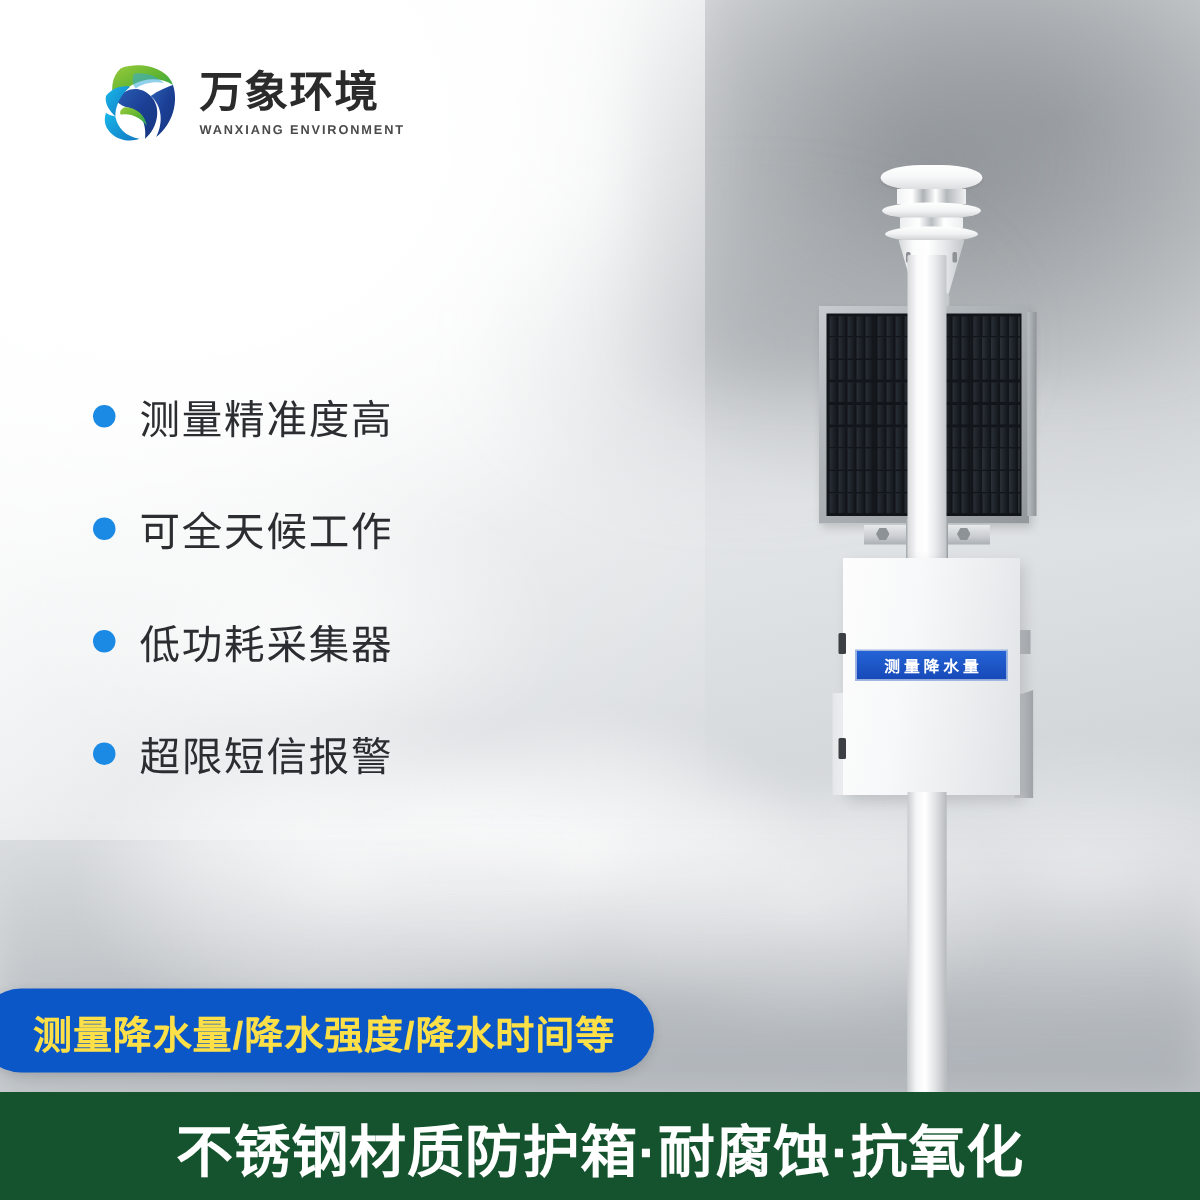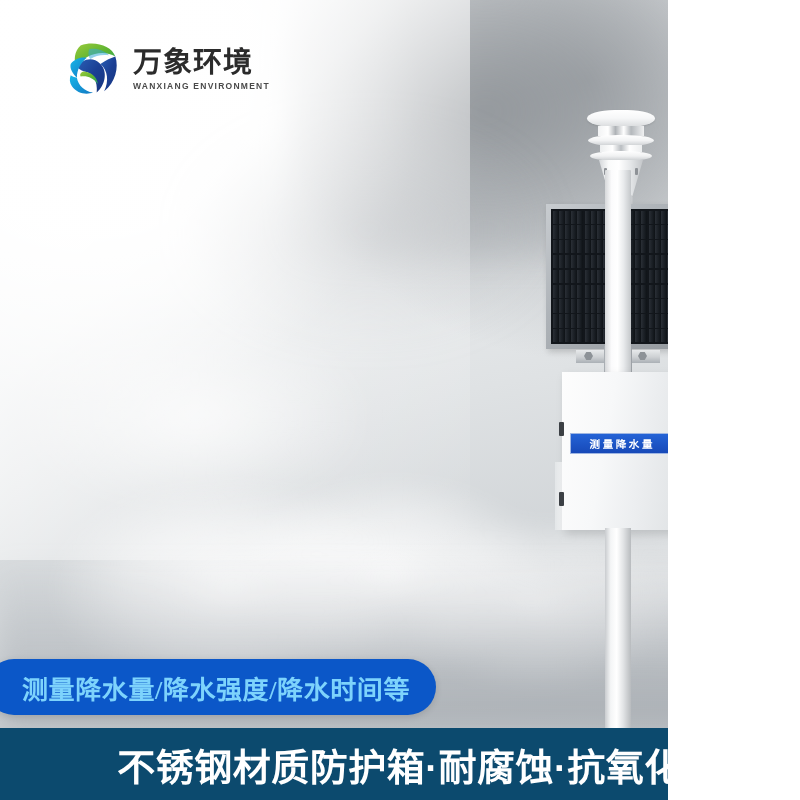--- a/index.html
+++ b/index.html
@@ -3,21 +3,21 @@
 <meta charset="utf-8">
 <title>压电雨量监测站</title>
 <style>
   html, body {
     margin: 0;
     padding: 0;
     background: #ffffff;
   }
   #poster {
     position: relative;
-    width: 668px;
+    width: 800px;
     height: 800px;
     overflow: hidden;
     font-family: "Liberation Sans", "DejaVu Sans", sans-serif;
     background: #e9ecef;
     user-select: none;
   }
 
   
   .sky-base {
     position: absolute;
@@ -140,26 +140,25 @@
     position: absolute;
     left: -14px; top: 659px;
     height: 56px;
     padding: 0 26px 0 36px;
     border-radius: 30px;
     display: flex;
     align-items: center;
     box-shadow: 0 2px 7px rgba(0,0,0,0.13);
   }
   .pill-text {
-    color: #7dd3fc;
+    color: #fde047;
     font-size: 26px;
     font-weight: bold;
     letter-spacing: 0.6px;
     white-space: nowrap;
-    font-family: Liberation Serif, serif;
   }
 
   
   .bottom-bar {
     position: absolute;
     left: 0; bottom: 0;
     width: 800px; height: 72px;
     display: flex;
     align-items: center;
     justify-content: center;
@@ -427,20 +426,38 @@
         <path d="M44 18 C56 16, 68 20, 76 28 C66 26, 54 28, 46 34 C42 30, 42 22, 44 18 Z" fill="#35a9d8" opacity="0.55"></path>
       </svg>
     </span>
     <span class="logo-words">
       <span class="logo-cn">万象环境</span>
       <span class="logo-en">WANXIANG ENVIRONMENT</span>
     </span>
   </div>
 
 
+  <div class="features">
+    <div class="feature-row">
+      <span class="feature-dot" style="background:#1a8ae5"></span>
+      <span class="feature-text">测量精准度高</span>
+    </div>
+    <div class="feature-row">
+      <span class="feature-dot" style="background:#1a8ae5"></span>
+      <span class="feature-text">可全天候工作</span>
+    </div>
+    <div class="feature-row">
+      <span class="feature-dot" style="background:#1a8ae5"></span>
+      <span class="feature-text">低功耗采集器</span>
+    </div>
+    <div class="feature-row">
+      <span class="feature-dot" style="background:#1a8ae5"></span>
+      <span class="feature-text">超限短信报警</span>
+    </div>
+  </div>
 
   <div class="product">
 
     <div class="pole-top"></div>
 
     <div class="sensor">
       <div class="shield-top"></div>
       <div class="shield-gap1"></div>
       <div class="shield-ring1"></div>
       <div class="shield-gap2"></div>
@@ -513,17 +530,17 @@
       <span class="box-label-text">测量降水量</span>
     </div>
 
     <div class="pole-lower"></div>
   </div>
 
   <div class="pill-banner" style="background:#0b57c8">
     <span class="pill-text">测量降水量/降水强度/降水时间等</span>
   </div>
 
-  <div class="bottom-bar" style="background:#0c4a6e">
+  <div class="bottom-bar" style="background:#14532d">
     <span class="bottom-text">不锈钢材质防护箱·耐腐蚀·抗氧化</span>
   </div>
 
 </div>
 
 </body></html>

